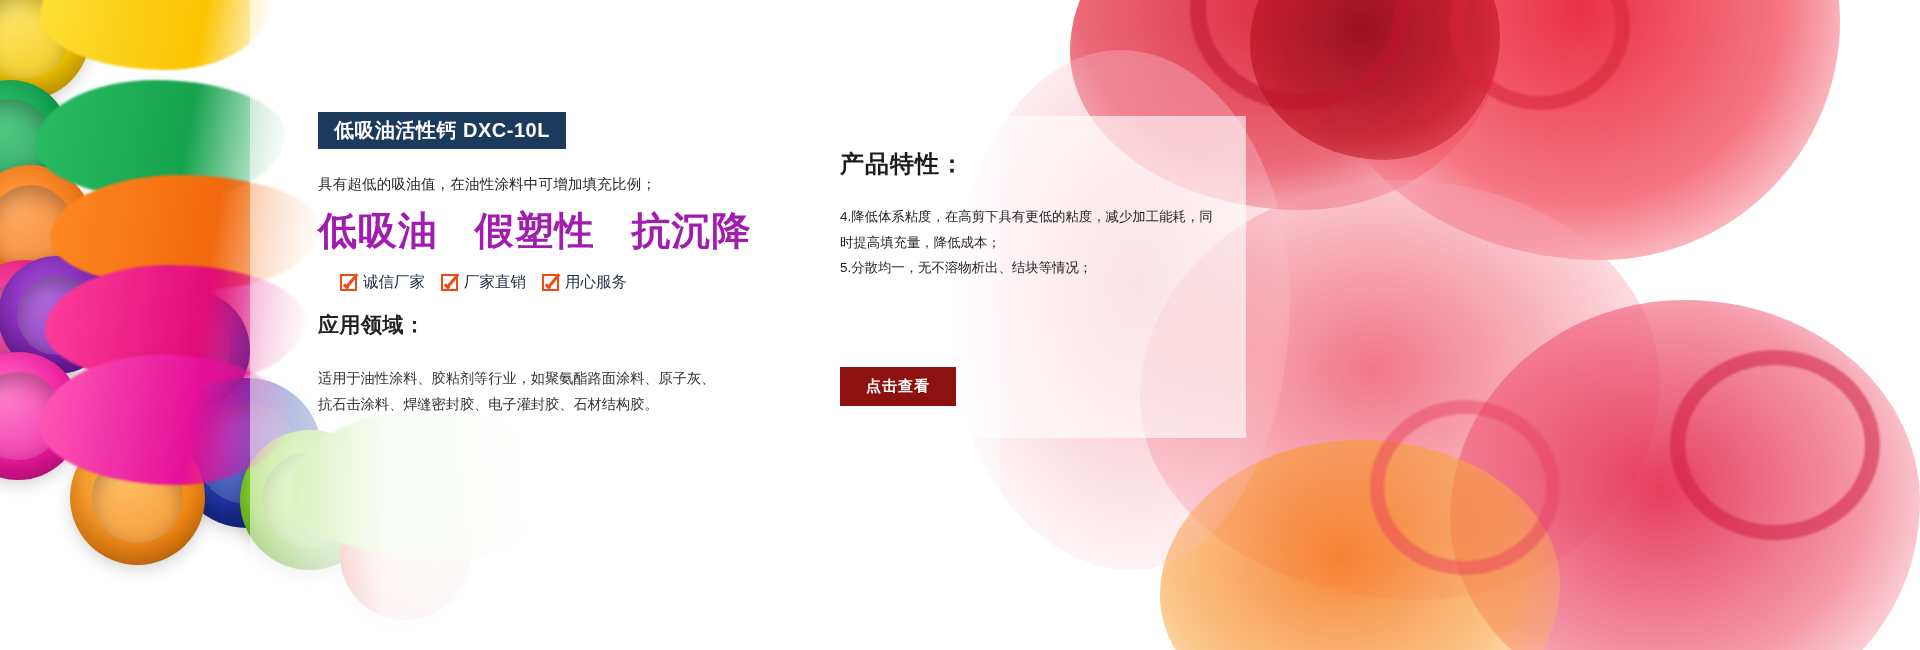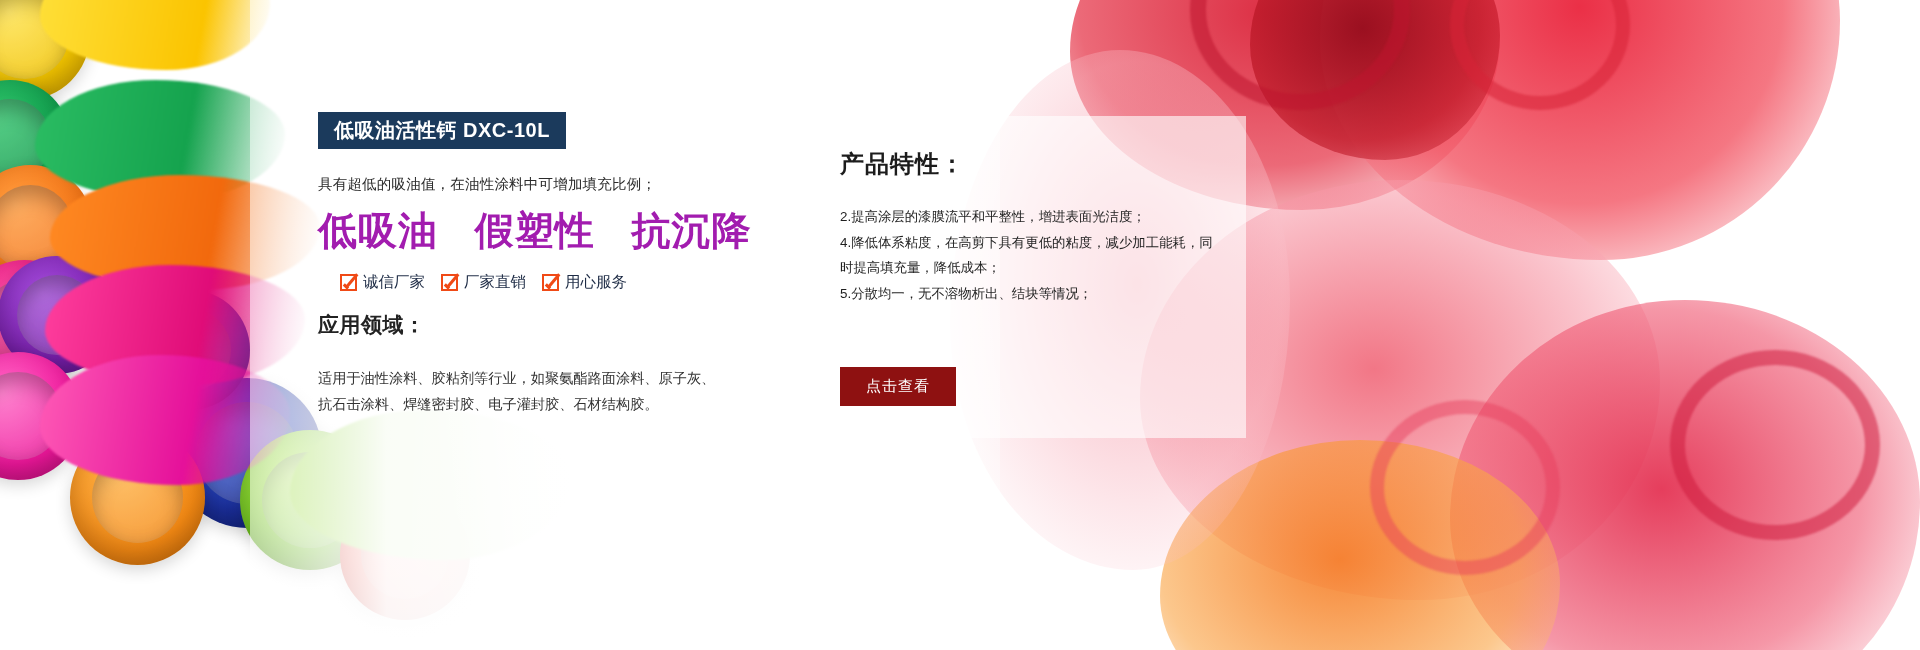--- a/index.html
+++ b/index.html
@@ -188,21 +188,21 @@
   }
   .feature-list li { white-space: normal; }
 
   .cta {
     position: absolute;
     left: 34px; bottom: 32px;
     display: inline-block;
     background: #8e1111;
     color: #ffffff;
     font-size: 15px;
-    font-weight: normal;
+    font-weight: bold;
     letter-spacing: 1px;
     padding: 10px 26px;
     border: none;
     cursor: pointer;
     font-family: "Liberation Sans", "DejaVu Sans", sans-serif;
   }
 </style>
 </head>
 <body>
 
@@ -278,21 +278,20 @@
 
     <div class="section-title">应用领域：</div>
     <div class="section-body">适用于油性涂料、胶粘剂等行业，如聚氨酯路面涂料、原子灰、抗石击涂料、焊缝密封胶、电子灌封胶、石材结构胶。</div>
   </div>
 
   <div class="panel">
     <div class="panel-inner">
       <div class="panel-title">产品特性：</div>
 
       <ul class="feature-list">
-        <li>2.提高涂层的漆膜流平和平整性，增进表面光洁度；</li>
         <li>4.降低体系粘度，在高剪下具有更低的粘度，减少加工能耗，同时提高填充量，降低成本；</li>
         <li>5.分散均一，无不溶物析出、结块等情况；</li>
       </ul>
     </div>
     <button class="cta">点击查看</button>
   </div>
 
 </div>
 
 </body></html>

